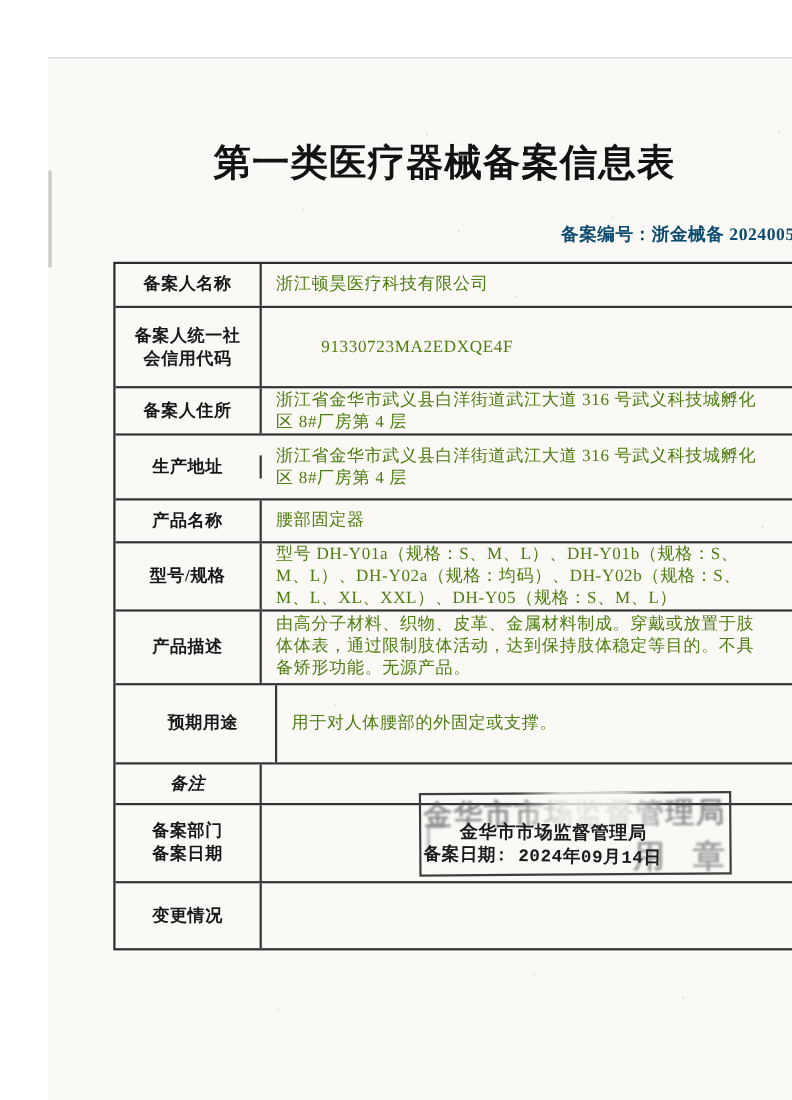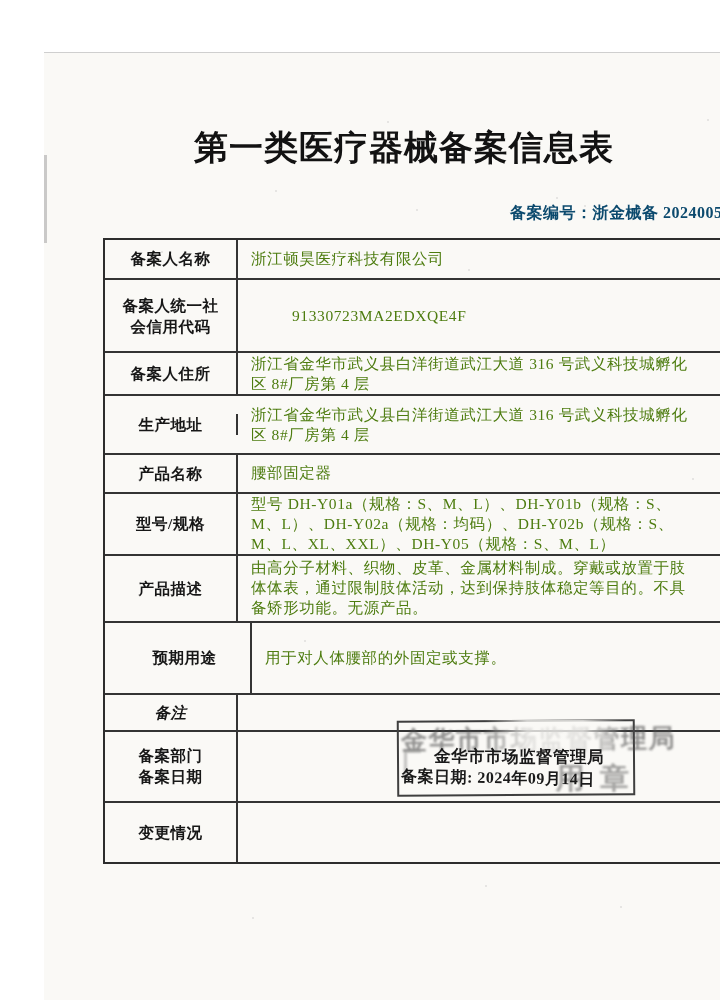--- a/index.html
+++ b/index.html
@@ -52,21 +52,21 @@
   }
   .cell-value{
     flex:1;box-sizing:border-box;
     display:flex;align-items:center;
     padding:2px 33px 2px 13px;
     font-size:15.5px;line-height:20px;letter-spacing:.6px;color:#4d7c0f;
   }
   .narrow{display:inline-block;max-width:100px;}
   .pre{white-space:pre-line;}
   
-  .stamp{position:absolute;left:292px;top:480px;width:238px;height:76px;}
+  .stamp{position:absolute;left:276px;top:480px;width:284px;height:76px;font-family:Liberation Mono, monospace;}
   .stamp-border{position:absolute;left:0;top:0;right:0;bottom:0;border:2px solid #3f3f3f;transform:rotate(-0.4deg);}
   .seal-top{
     position:absolute;left:4px;top:2px;white-space:nowrap;
     font-size:26px;font-weight:bold;letter-spacing:1.5px;
     color:var(--seal-faint);filter:blur(1px);transform:rotate(-0.5deg);
   }
   .seal-fade{
     position:absolute;left:88px;top:0;width:140px;height:34px;
     background:linear-gradient(90deg,rgba(250,249,246,0),rgba(250,249,246,.78) 30%,rgba(250,249,246,.78) 70%,rgba(250,249,246,0));
   }

